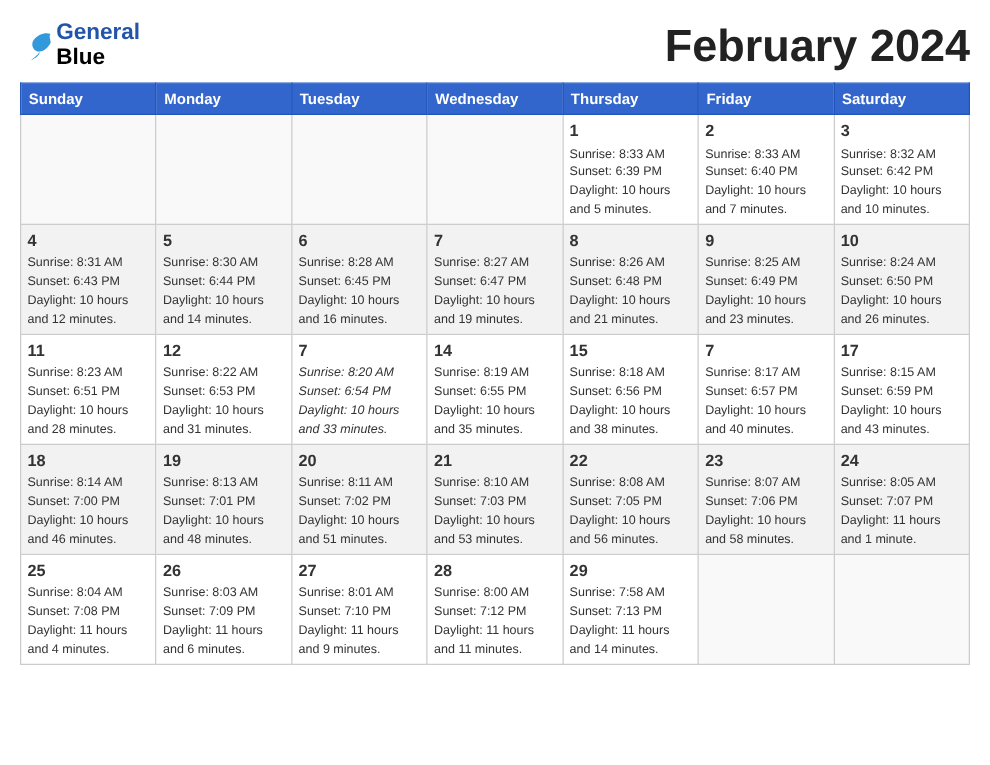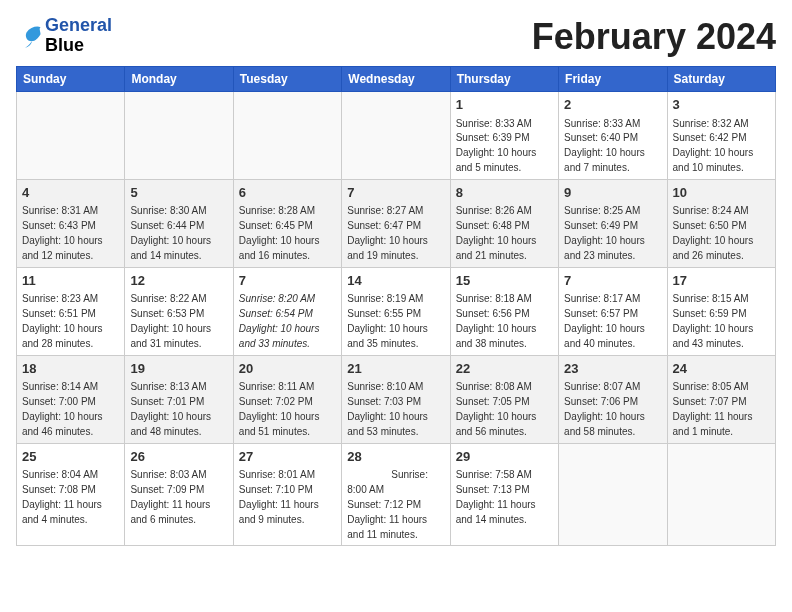--- a/index.html
+++ b/index.html
@@ -231,21 +231,21 @@
 Daylight: 11 hours
 and 4 minutes.</span></td>
         <td><span class="day-num">26</span><span class="day-info" style="white-space: pre-line;">Sunrise: 8:03 AM
 Sunset: 7:09 PM
 Daylight: 11 hours
 and 6 minutes.</span></td>
         <td><span class="day-num">27</span><span class="day-info" style="white-space: pre-line;">Sunrise: 8:01 AM
 Sunset: 7:10 PM
 Daylight: 11 hours
 and 9 minutes.</span></td>
-        <td><span class="day-num">28</span><span class="day-info" style="white-space: pre-line; margin-left: 44px;">Sunrise: 8:00 AM
+        <td><span class="day-num">28</span><span class="day-info" style="white-space: pre-line;">Sunrise: 8:00 AM
 Sunset: 7:12 PM
 Daylight: 11 hours
 and 11 minutes.</span></td>
         <td><span class="day-num">29</span><span class="day-info" style="white-space: pre-line;">Sunrise: 7:58 AM
 Sunset: 7:13 PM
 Daylight: 11 hours
 and 14 minutes.</span></td>
         <td class="empty"></td>
         <td class="empty"></td>
       </tr>

